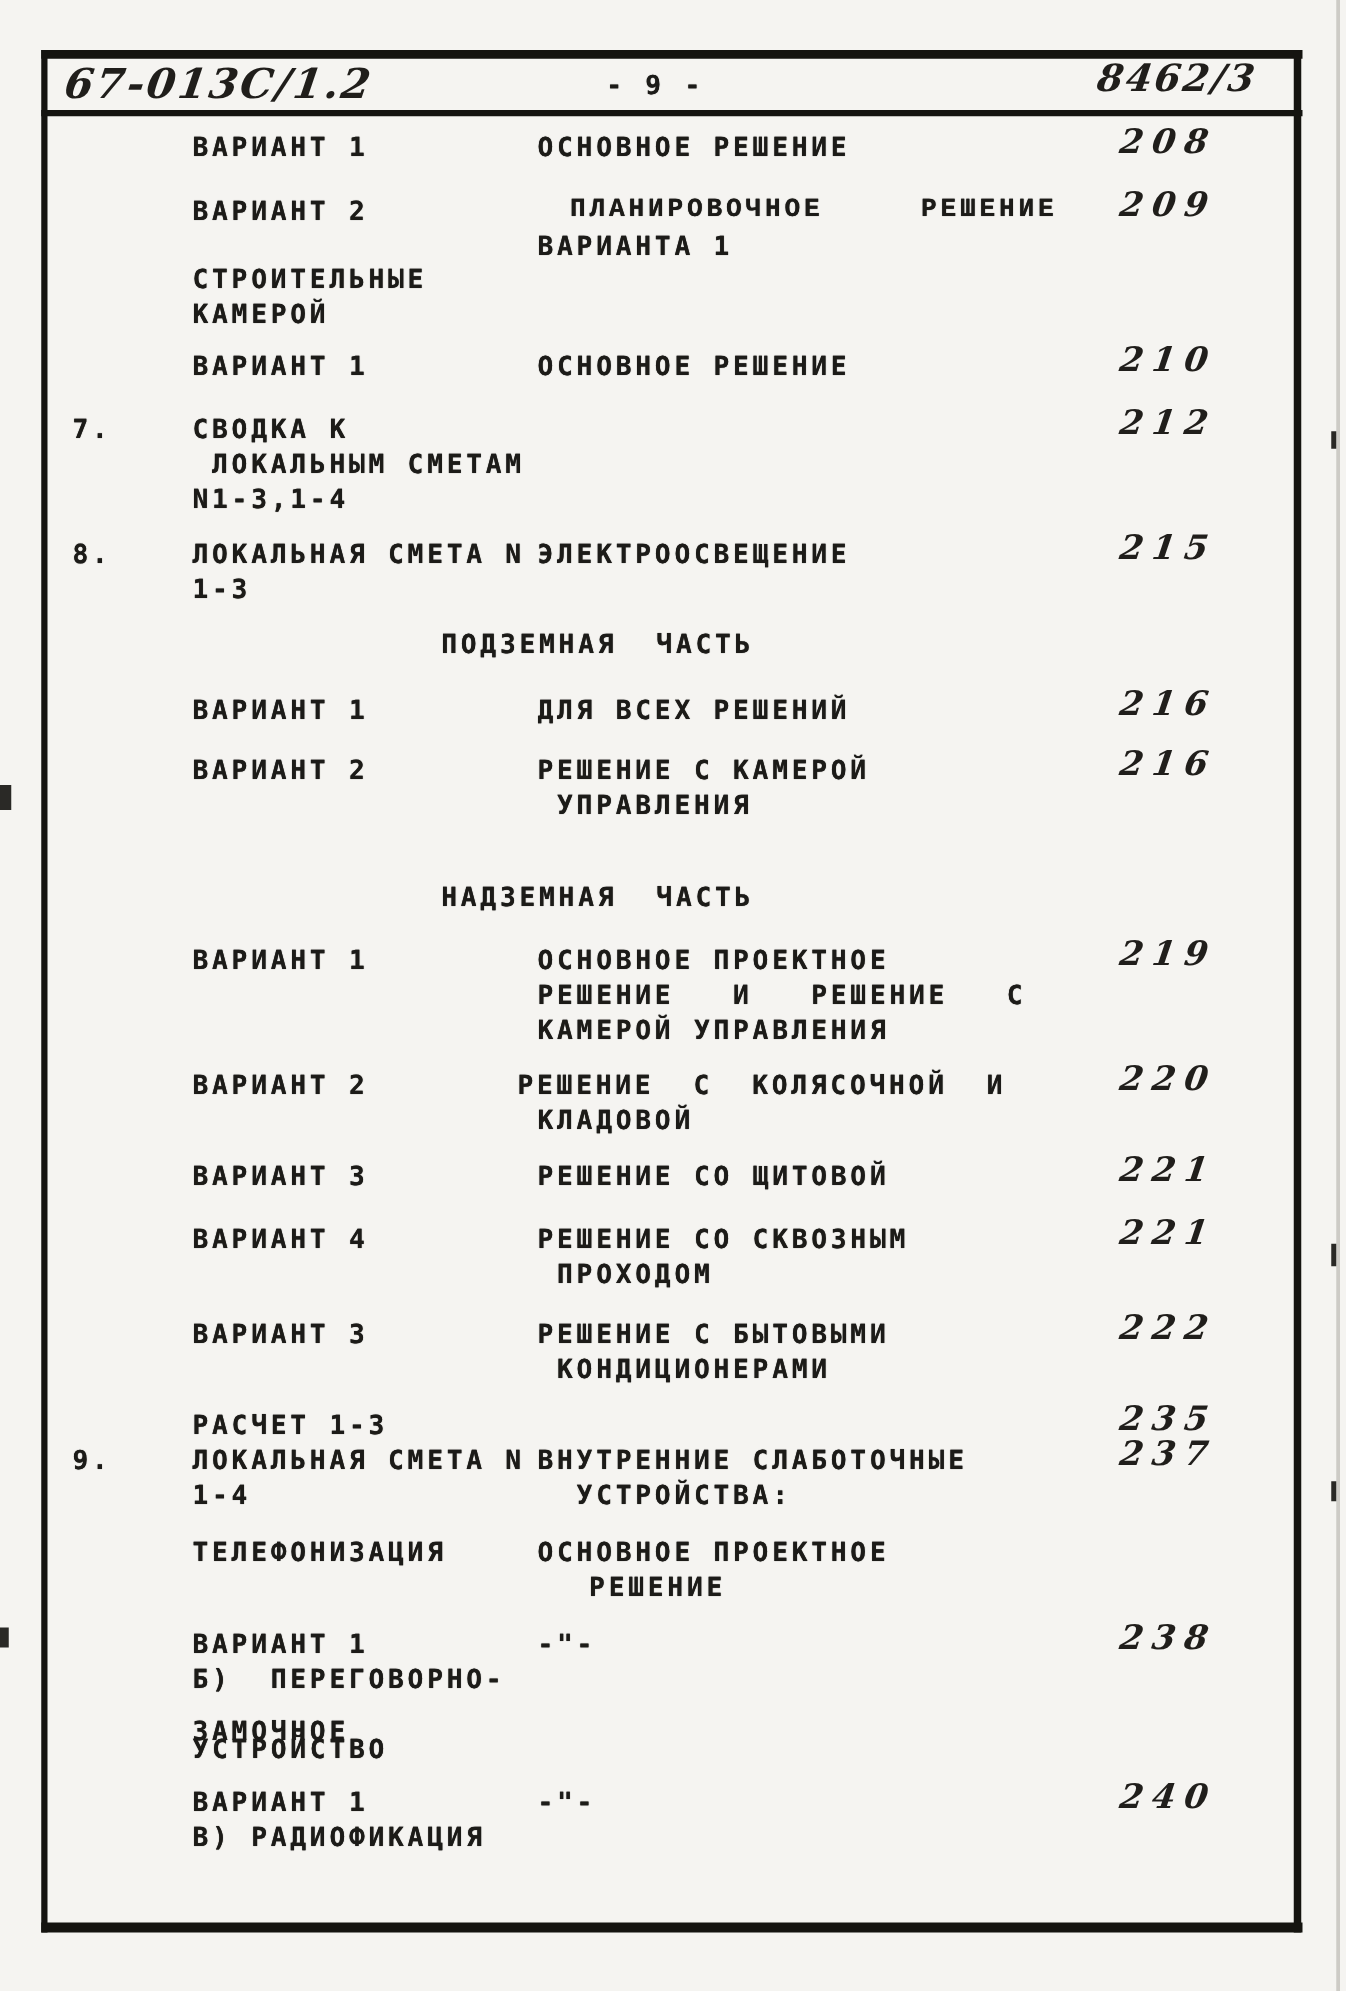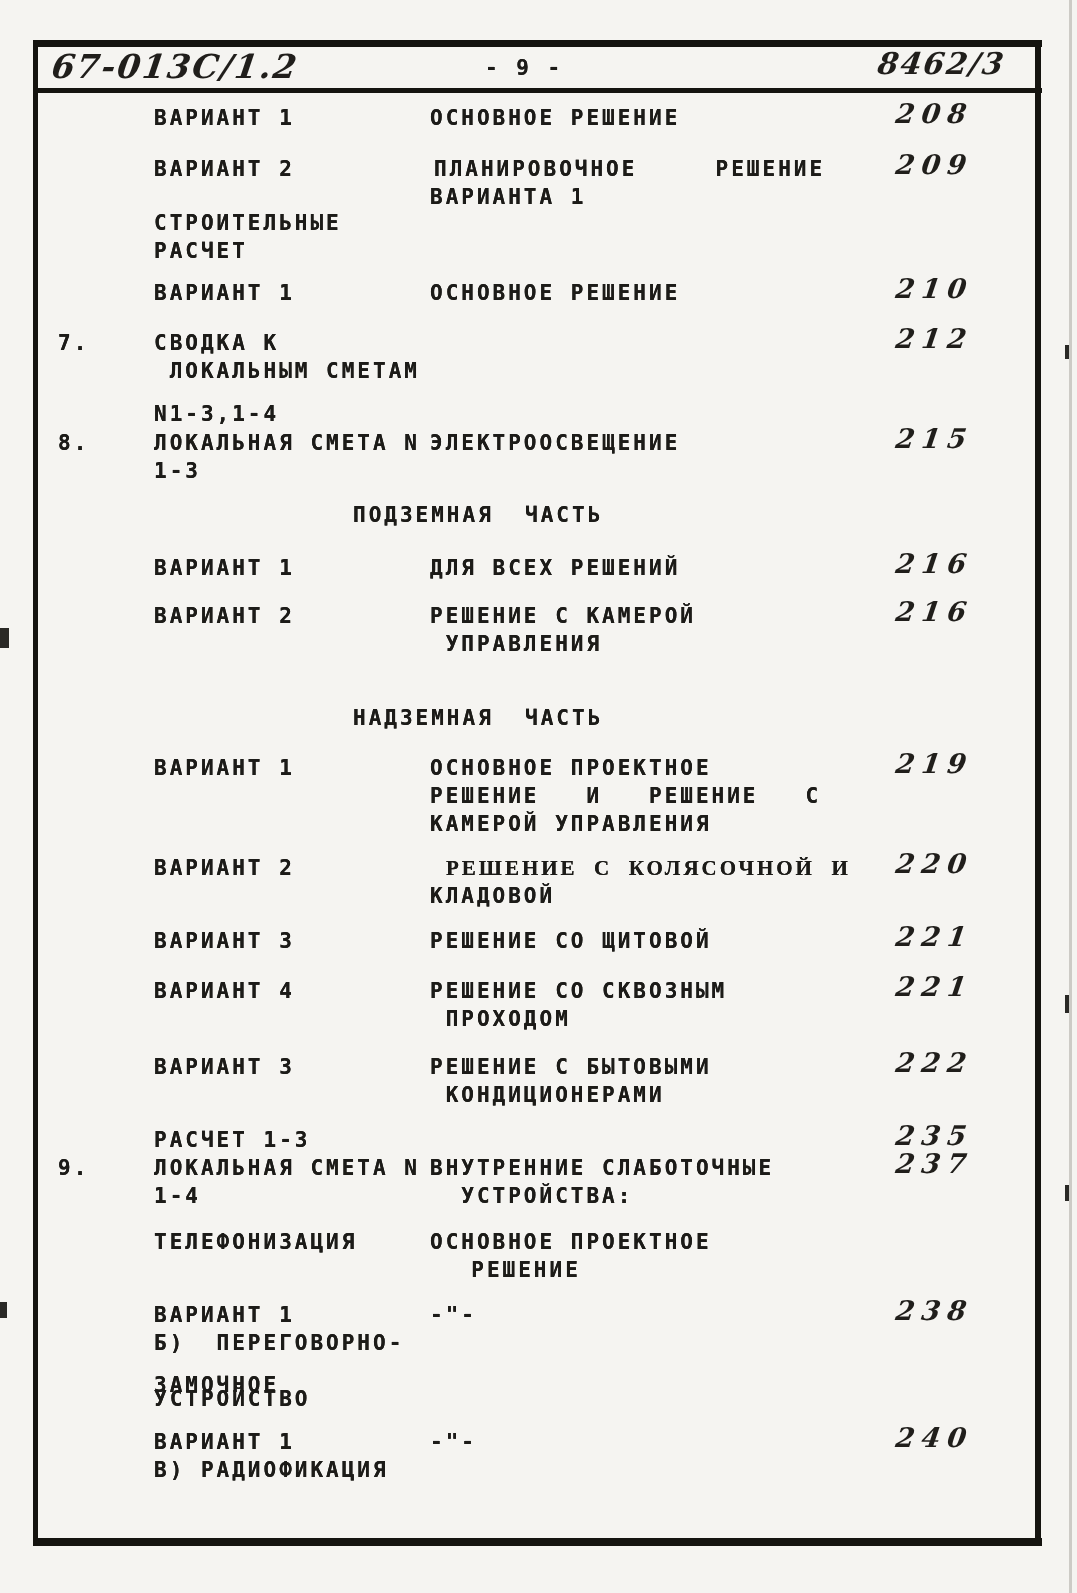--- a/index.html
+++ b/index.html
@@ -54,32 +54,32 @@
     <span class="hw code-left" style="left:52px;top:47px;">67-013C/1.2</span>
     <span class="t" style="left:485px;top:56px;">- 9 -</span>
     <span class="hw code-right" style="left:878px;top:46px;">8462/3</span>
   </div>
 
   <div id="toc-layer">
       <span class="t" style="left: 154px; top: 106px;">ВАРИАНТ 1</span>
       <span class="t" style="left: 430px; top: 106px;">ОСНОВНОЕ РЕШЕНИЕ</span>
       <span class="hw pagenum" style="left: 896px; top: 98px;">208</span>
       <span class="t" style="left: 154px; top: 157px;">ВАРИАНТ 2</span>
-      <span class="t" style="left: 434px; top: 157px;">ПЛАНИРОВОЧНОЕ     РЕШЕНИЕ</span>
+      <span class="t" style="left: 456px; top: 157px; font-family: Liberation Mono, monospace;">ПЛАНИРОВОЧНОЕ     РЕШЕНИЕ</span>
       <span class="t" style="left: 430px; top: 185px;">ВАРИАНТА 1</span>
       <span class="hw pagenum" style="left: 896px; top: 149px;">209</span>
       <span class="t" style="left: 154px; top: 211px;">СТРОИТЕЛЬНЫЕ</span>
-      <span class="t" style="left: 154px; top: 239px;">РАСЧЕТ</span>
+      <span class="t" style="left: 154px; top: 239px;">КАМЕРОЙ</span>
       <span class="t" style="left: 154px; top: 281px;">ВАРИАНТ 1</span>
       <span class="t" style="left: 430px; top: 281px;">ОСНОВНОЕ РЕШЕНИЕ</span>
       <span class="hw pagenum" style="left: 896px; top: 273px;">210</span>
       <span class="t" style="left: 58px; top: 331px;">7.</span>
       <span class="t" style="left: 154px; top: 331px;">СВОДКА К</span>
       <span class="t" style="left: 154px; top: 359px;"> ЛОКАЛЬНЫМ СМЕТАМ</span>
-      <span class="t" style="left: 154px; top: 402px;">N1-3,1-4</span>
+      <span class="t" style="left: 154px; top: 387px;">N1-3,1-4</span>
       <span class="hw pagenum" style="left: 896px; top: 323px;">212</span>
       <span class="t" style="left: 58px; top: 431px;">8.</span>
       <span class="t" style="left: 154px; top: 431px;">ЛОКАЛЬНАЯ СМЕТА N</span>
       <span class="t" style="left: 154px; top: 459px;">1-3</span>
       <span class="t" style="left: 430px; top: 431px;">ЭЛЕКТРООСВЕЩЕНИЕ</span>
       <span class="hw pagenum" style="left: 896px; top: 423px;">215</span>
       <span class="t" style="left: 353px; top: 503px;">ПОДЗЕМНАЯ  ЧАСТЬ</span>
       <span class="t" style="left: 154px; top: 556px;">ВАРИАНТ 1</span>
       <span class="t" style="left: 430px; top: 556px;">ДЛЯ ВСЕХ РЕШЕНИЙ</span>
       <span class="hw pagenum" style="left: 896px; top: 548px;">216</span>
@@ -87,21 +87,21 @@
       <span class="t" style="left: 430px; top: 604px;">РЕШЕНИЕ С КАМЕРОЙ</span>
       <span class="t" style="left: 430px; top: 632px;"> УПРАВЛЕНИЯ</span>
       <span class="hw pagenum" style="left: 896px; top: 596px;">216</span>
       <span class="t" style="left: 353px; top: 706px;">НАДЗЕМНАЯ  ЧАСТЬ</span>
       <span class="t" style="left: 154px; top: 756px;">ВАРИАНТ 1</span>
       <span class="t" style="left: 430px; top: 756px;">ОСНОВНОЕ ПРОЕКТНОЕ</span>
       <span class="t" style="left: 430px; top: 784px;">РЕШЕНИЕ   И   РЕШЕНИЕ   С</span>
       <span class="t" style="left: 430px; top: 812px;">КАМЕРОЙ УПРАВЛЕНИЯ</span>
       <span class="hw pagenum" style="left: 896px; top: 748px;">219</span>
       <span class="t" style="left: 154px; top: 856px;">ВАРИАНТ 2</span>
-      <span class="t" style="left: 446px; top: 856px; font-family: Liberation Serif, serif;">РЕШЕНИЕ  С  КОЛЯСОЧНОЙ  И</span>
+      <span class="t" style="left: 414px; top: 856px;">РЕШЕНИЕ  С  КОЛЯСОЧНОЙ  И</span>
       <span class="t" style="left: 430px; top: 884px;">КЛАДОВОЙ</span>
       <span class="hw pagenum" style="left: 896px; top: 848px;">220</span>
       <span class="t" style="left: 154px; top: 929px;">ВАРИАНТ 3</span>
       <span class="t" style="left: 430px; top: 929px;">РЕШЕНИЕ СО ЩИТОВОЙ</span>
       <span class="hw pagenum" style="left: 896px; top: 921px;">221</span>
       <span class="t" style="left: 154px; top: 979px;">ВАРИАНТ 4</span>
       <span class="t" style="left: 430px; top: 979px;">РЕШЕНИЕ СО СКВОЗНЫМ</span>
       <span class="t" style="left: 430px; top: 1007px;"> ПРОХОДОМ</span>
       <span class="hw pagenum" style="left: 896px; top: 971px;">221</span>
       <span class="t" style="left: 154px; top: 1055px;">ВАРИАНТ 3</span>

